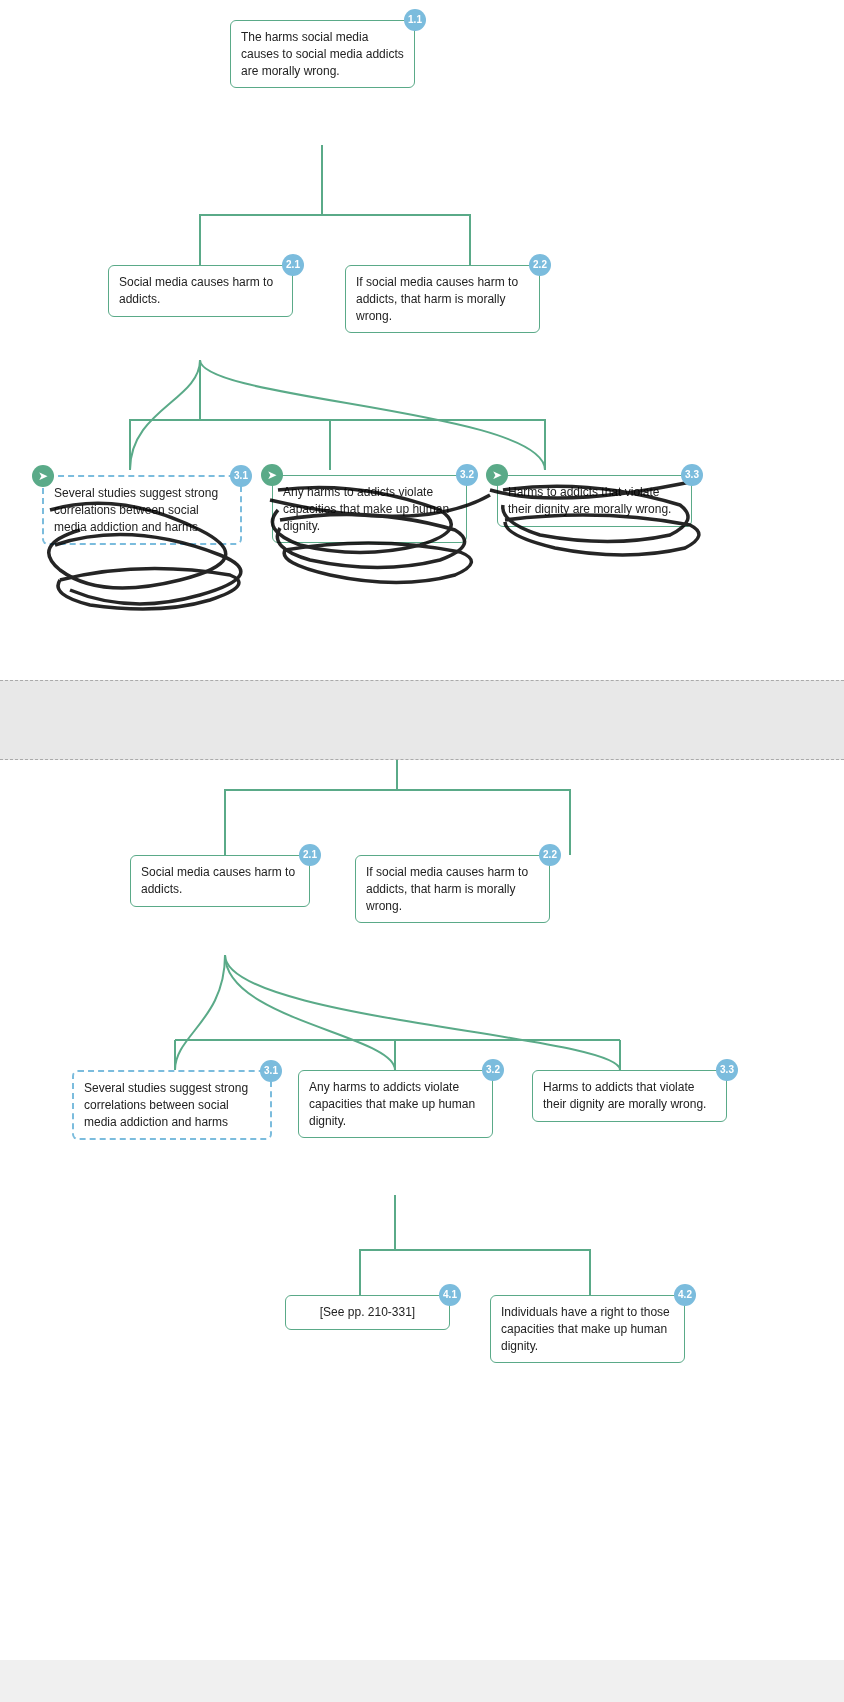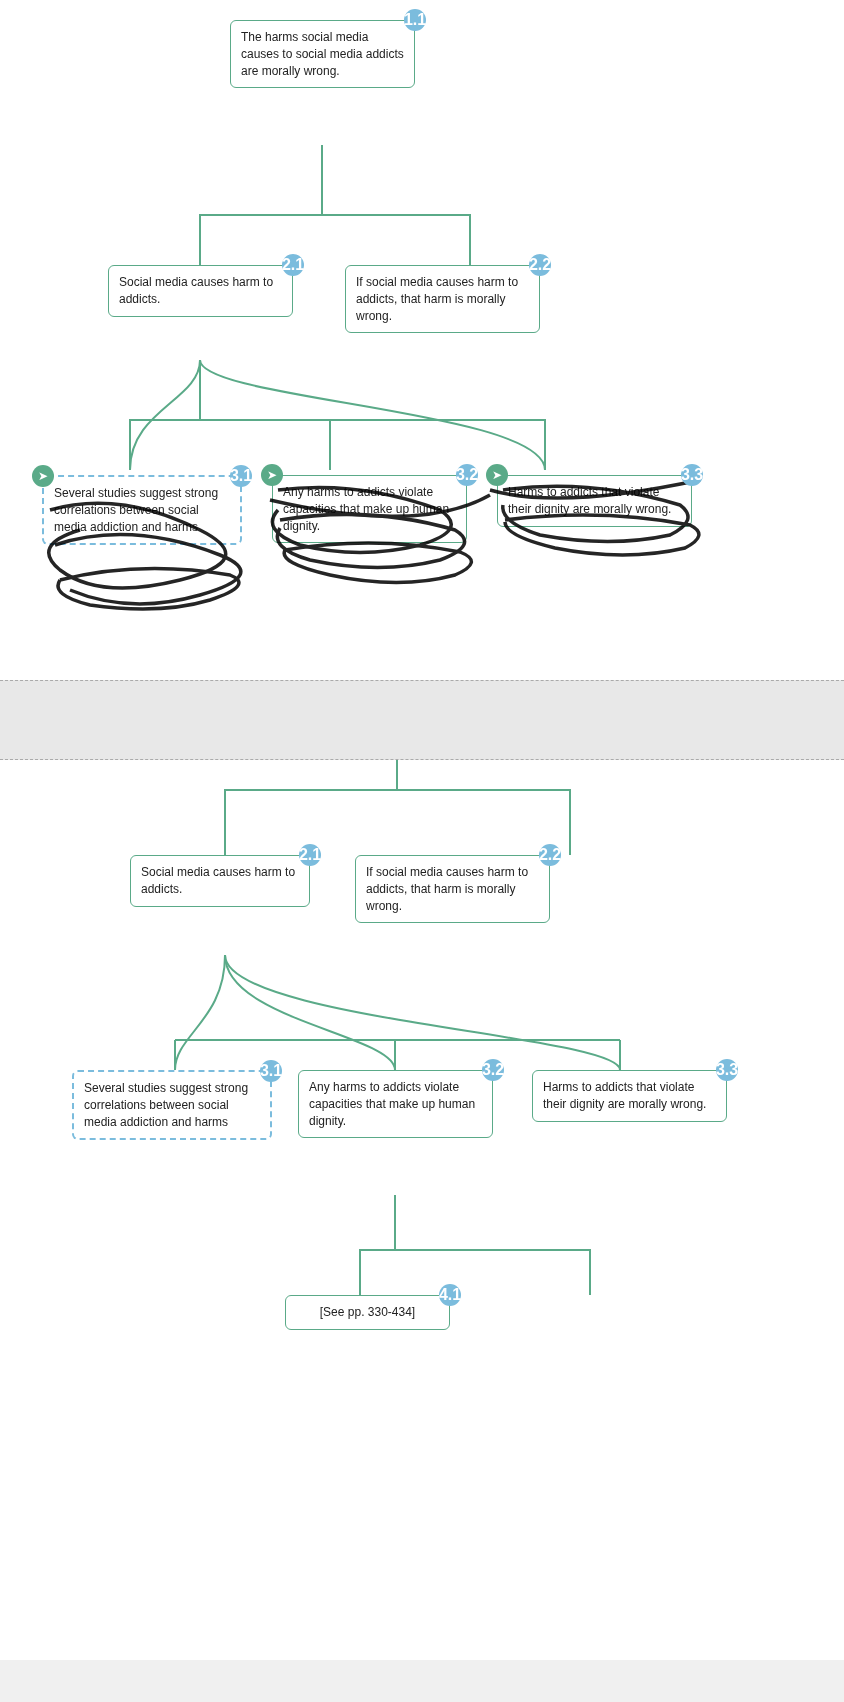--- a/index.html
+++ b/index.html
@@ -40,21 +40,21 @@
       top: -12px;
       right: -12px;
       background: #7bbcdd;
       color: white;
       border-radius: 50%;
       width: 22px;
       height: 22px;
       display: flex;
       align-items: center;
       justify-content: center;
-      font-size: 16px;
+      font-size: 10px;
       font-weight: bold;
       z-index: 10;
     }
 
     .arrow-badge {
       position: absolute;
       top: -12px;
       left: -12px;
       background: #5aaa88;
       color: white;
@@ -211,16 +211,20 @@
     <span>Any harms to addicts violate capacities that make up human dignity.</span>
   </div>
 
   <div class="node" style="left:532px; top:310px; width:195px;">
     <div class="badge">3.3</div>
     <span>Harms to addicts that violate their dignity are morally wrong.</span>
   </div>
 
   <div class="node" style="left:278px; top:535px; width:165px; text-align:center;margin-left:7px;">
     <div class="badge">4.1</div>
-    <span>[See pp. 330-434]</span>
-  </div>
-
+    <span>[See pp. 210-331]</span>
+  </div>
+
+  <div class="node" style="left:490px; top:535px; width:195px;">
+    <div class="badge">4.2</div>
+    <span>Individuals have a right to those capacities that make up human dignity.</span>
+  </div>
 </div>
 
 </body></html>

